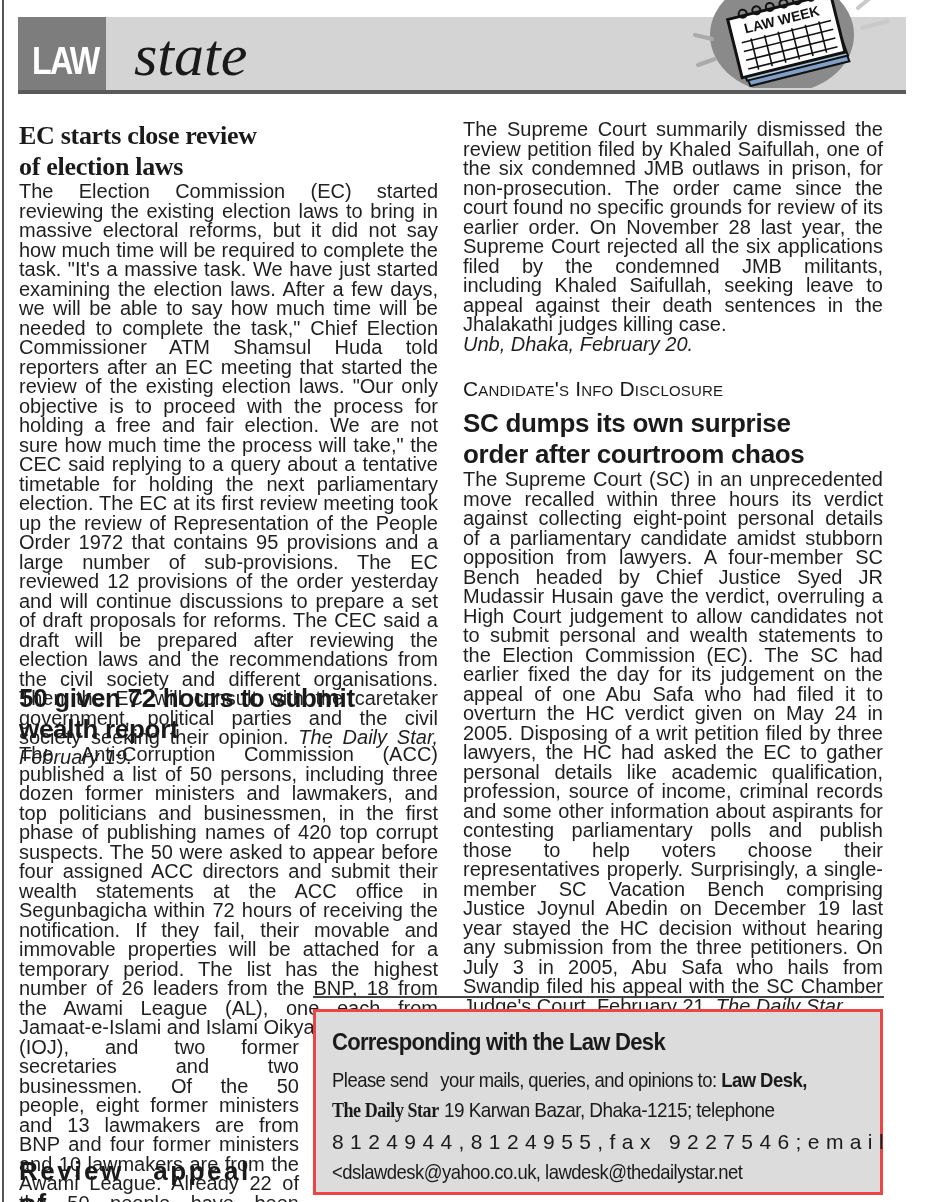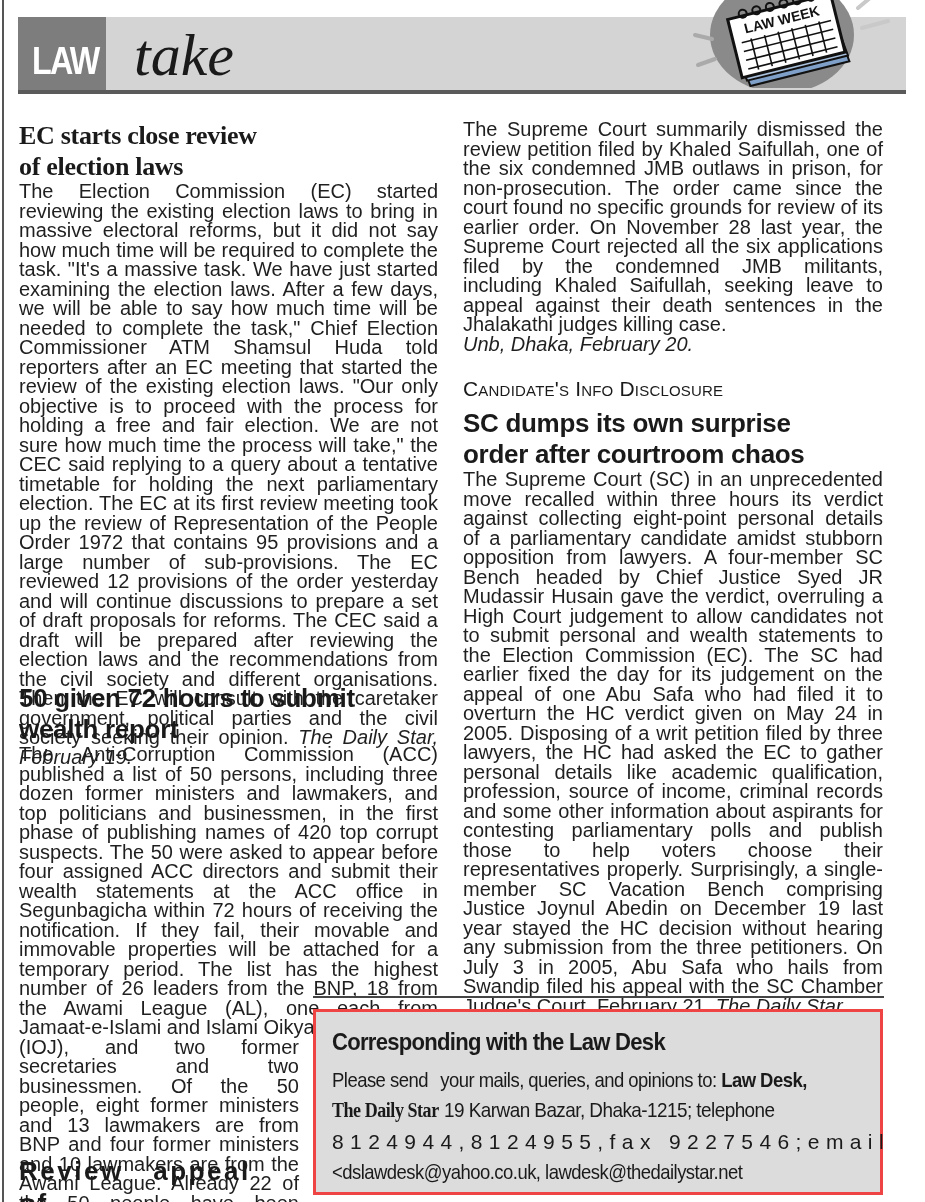--- a/index.html
+++ b/index.html
@@ -43,21 +43,21 @@
 </style>
 </head>
 <body>
 
 <div class="left-rule"></div>
 
 <div class="masthead">
   <div class="law-block">
     <div class="law-text">LAW</div>
   </div>
-  <div class="week-text">take</div>
+  <div class="week-text">state</div>
 </div>
 <div class="calendar-icon">
   <svg width="200" height="105" viewBox="0 0 200 105" xmlns="http://www.w3.org/2000/svg">
     <ellipse cx="92" cy="52" rx="72" ry="58" fill="#8a8a8a"></ellipse>
     <path d="M168 25 L186 10" stroke="#c9c9c9" stroke-width="4" stroke-linecap="round"></path>
     <path d="M172 45 L198 38" stroke="#c9c9c9" stroke-width="4" stroke-linecap="round"></path>
     <path d="M160 6 L168 -2" stroke="#c9c9c9" stroke-width="4" stroke-linecap="round"></path>
     <path d="M5 52 L22 56" stroke="#aaaaaa" stroke-width="4" stroke-linecap="round"></path>
     <path d="M8 82 L25 76" stroke="#aaaaaa" stroke-width="4" stroke-linecap="round"></path>
     <g transform="rotate(-14 100 55)">

